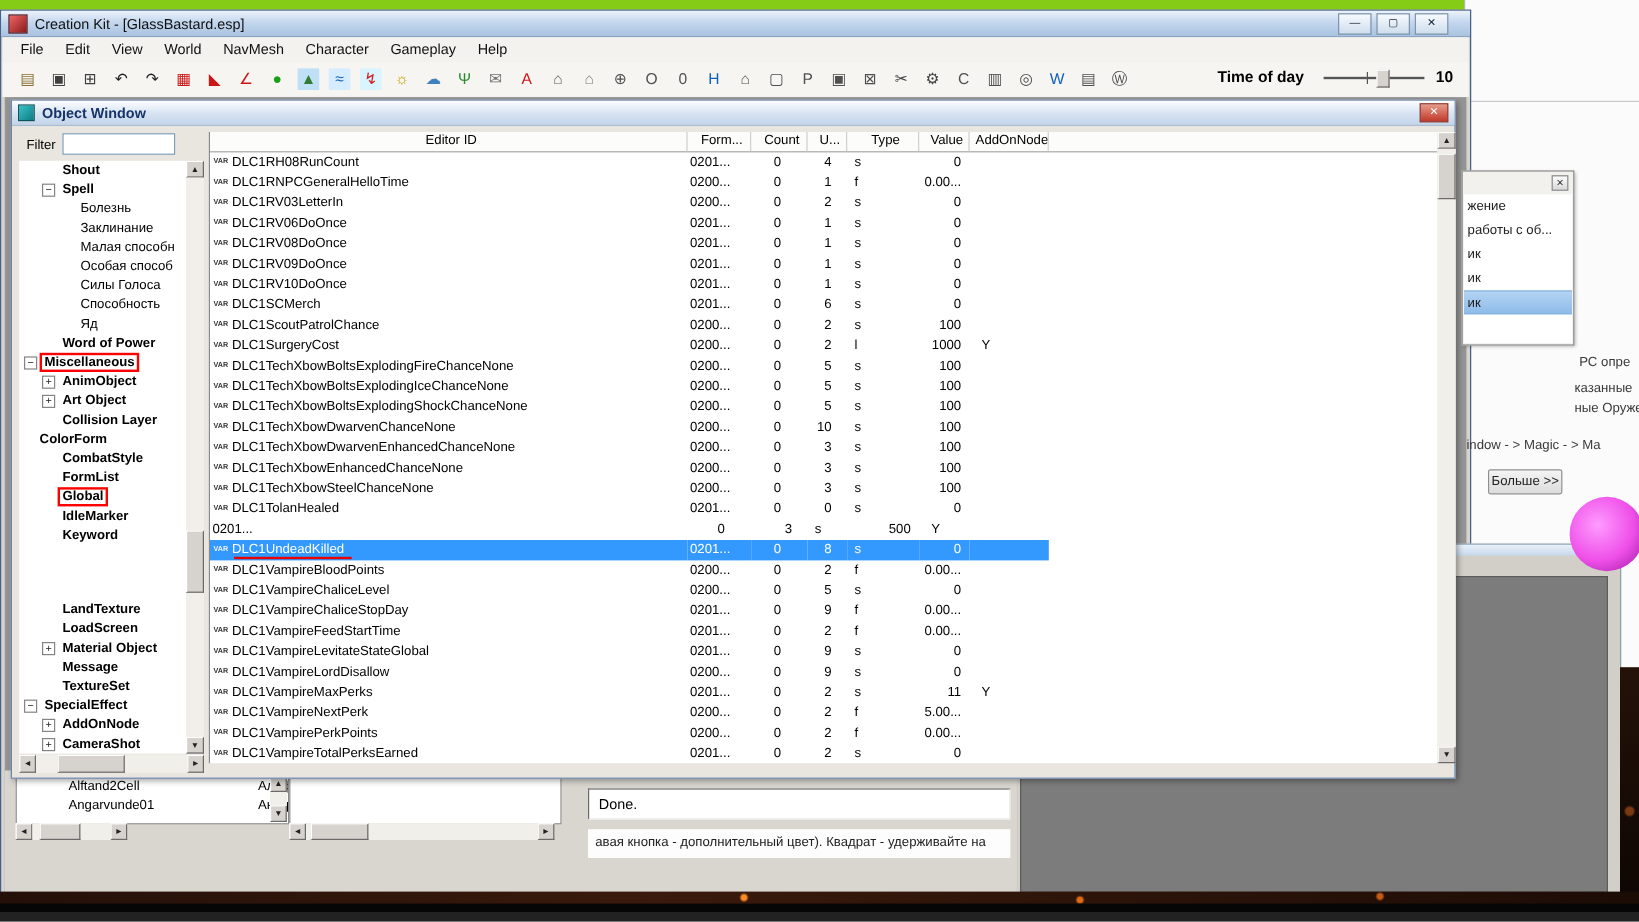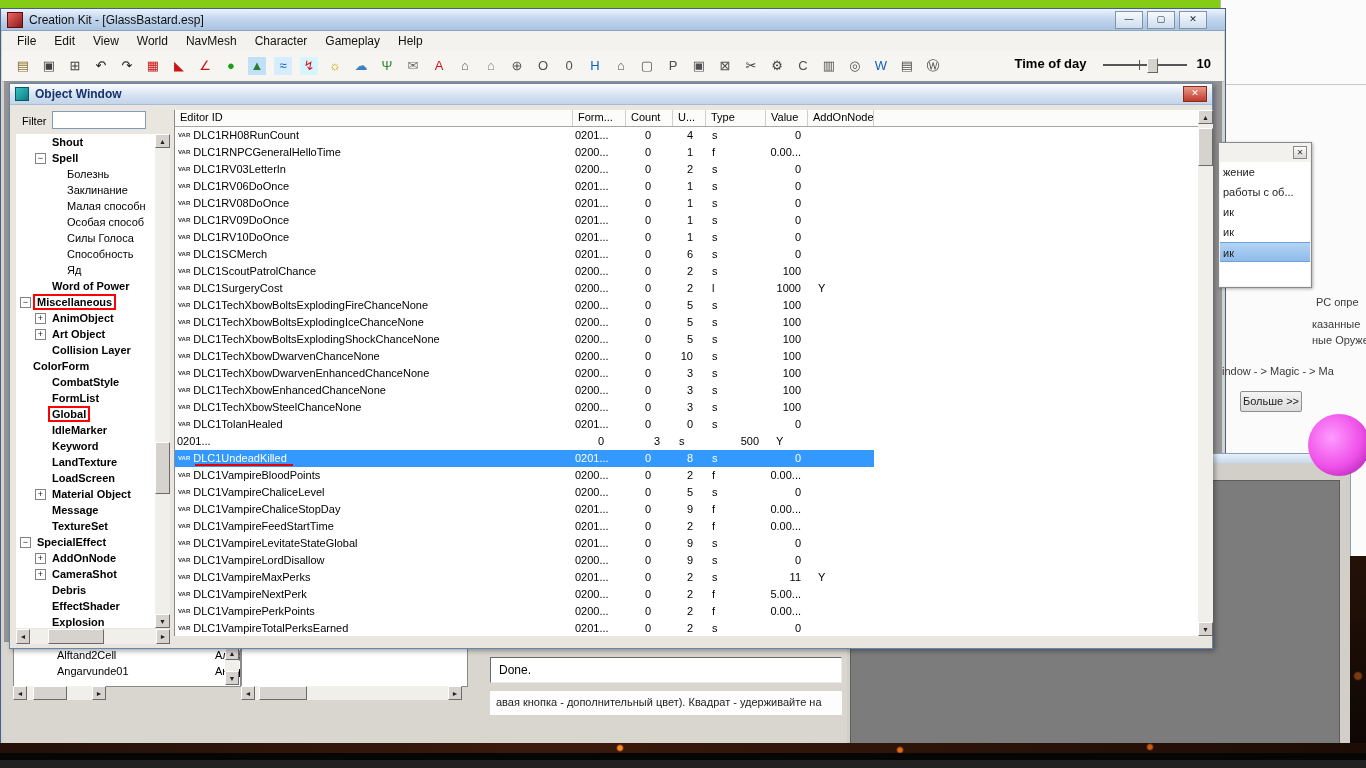--- a/index.html
+++ b/index.html
@@ -74,21 +74,21 @@
        text-align:center;margin-right:4px;flex:0 0 11px;box-sizing:border-box;color:#222;}
   .exp-sp{width:11px;height:11px;margin-right:4px;flex:0 0 11px;}
   .tree-label{padding:0 2px;}
   .b{font-weight:bold;}
   .ann{outline:2px solid #f00;}
   
   .grid{position:absolute;left:164px;top:26px;width:1024px;height:526px;background:#fff;
         border-left:1px solid #8a8a8a;overflow:hidden;box-sizing:border-box;}
   .grid-cols{display:grid;grid-template-columns:398px 53px 47px 33px 60px 42px 66px 1fr;}
   .grid-header{height:16px;background:#fcfcfa;border-bottom:1px solid #a8a8a8;}
-  .hcell{font-size:11px;line-height:15px;padding-left:5px;border-right:1px solid #cfcfcf;overflow:hidden;white-space:nowrap;}
+  .hcell{font-size:11px;line-height:15px;padding-left:5px;border-right:1px solid #cfcfcf;overflow:hidden;white-space:nowrap;text-align:center;}
   .hc-fill{border-right:none;}
   .grid-row{height:17px;}
   .cell{font-size:11px;line-height:17px;overflow:hidden;white-space:nowrap;}
   .c-id{padding-left:3px;display:flex;align-items:center;position:relative;}
   .var-icon{font-size:6px;font-weight:bold;margin-right:3px;color:#333;flex:0 0 auto;}
   .c-form{padding-left:2px;}
   .c-count{text-align:right;padding-right:22px;}
   .c-u{text-align:right;padding-right:13px;}
   .c-type{padding-left:6px;}
   .c-value{text-align:right;padding-right:7px;}
@@ -339,21 +339,21 @@
             <div class="tree-label b ann">Global</div>
           </div>
           <div class="tree-row" style="padding-left: 19px;">
             <div class="exp-sp"></div>
             <div class="tree-label b">IdleMarker</div>
           </div>
           <div class="tree-row" style="padding-left: 19px;">
             <div class="exp-sp"></div>
             <div class="tree-label b">Keyword</div>
           </div>
-          <div class="tree-row" style="padding-left: 19px;">
+          <div class="tree-row" style="padding-left: 19px; margin-top: 46px;">
             <div class="exp-sp"></div>
             <div class="tree-label b">LandTexture</div>
           </div>
           <div class="tree-row" style="padding-left: 19px;">
             <div class="exp-sp"></div>
             <div class="tree-label b">LoadScreen</div>
           </div>
           <div class="tree-row" style="padding-left: 19px;">
             <div class="exp">+</div>
             <div class="tree-label b">Material Object</div>

